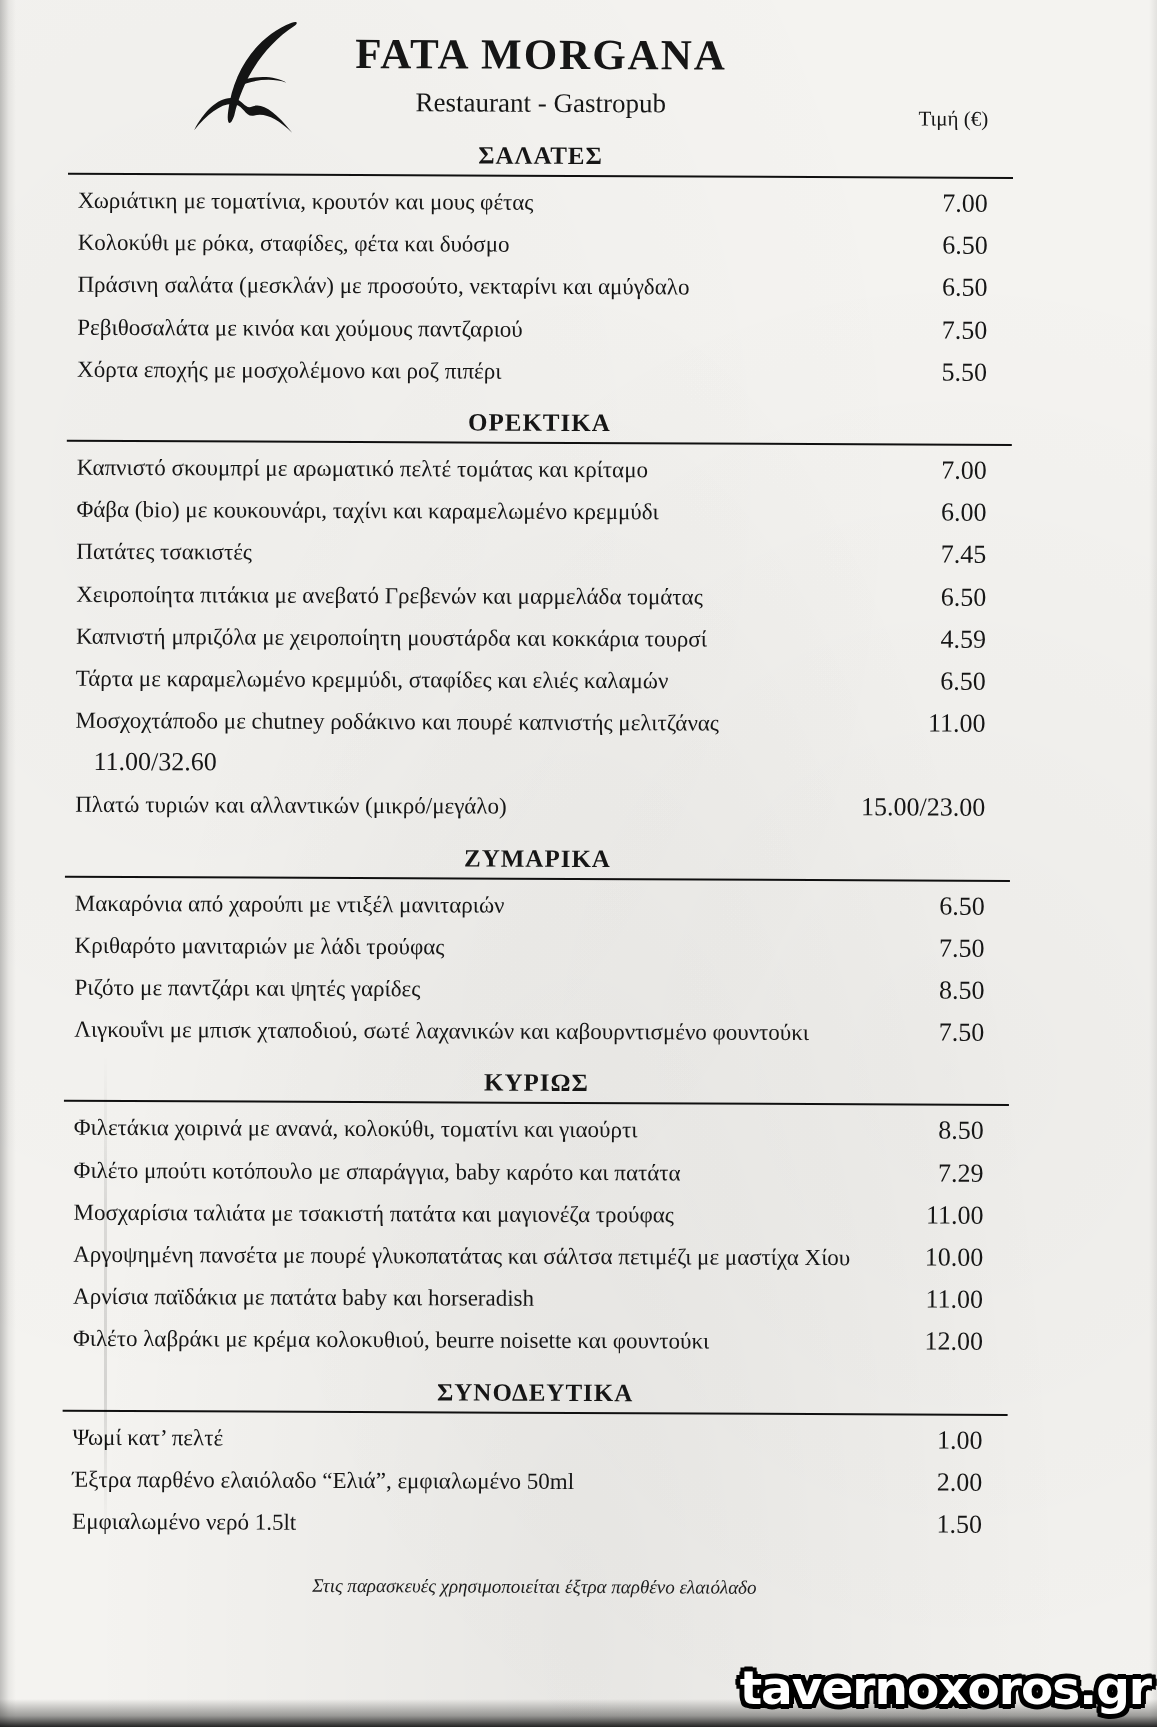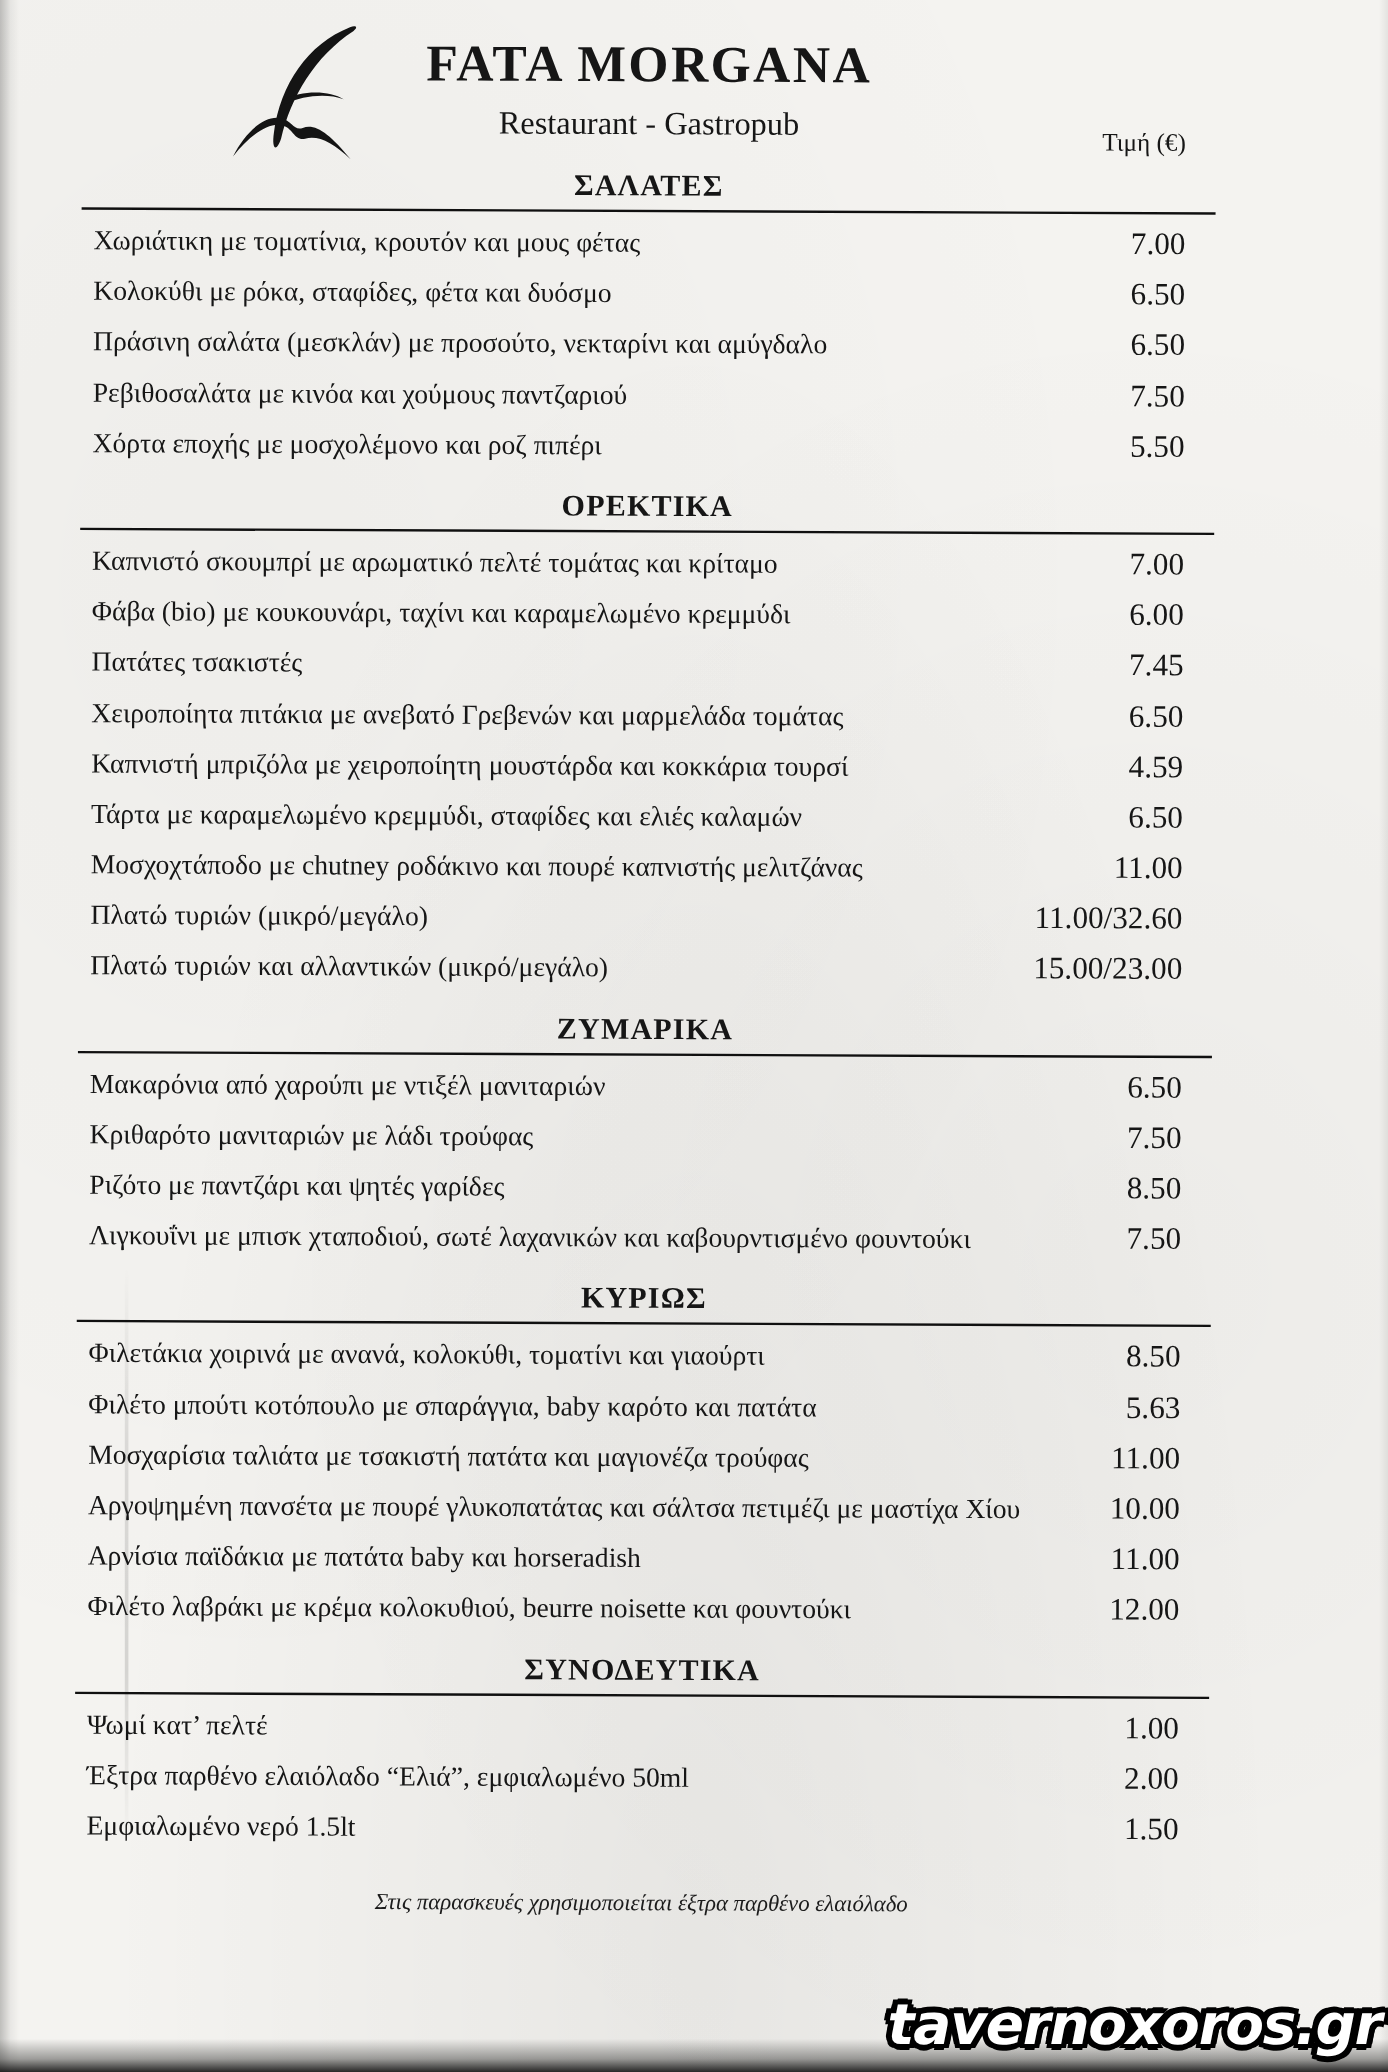--- a/index.html
+++ b/index.html
@@ -48,21 +48,20 @@
   .watermark{
     position:absolute;right:6px;bottom:12px;
     font-family:"DejaVu Sans", sans-serif;font-weight:bold;
     font-size:47px;letter-spacing:-1px;color:#ffffff;
     text-shadow:
       -4px -4px 0 #000, 0 -4px 0 #000, 4px -4px 0 #000,
       -4px  0  0 #000, 4px  0  0 #000,
       -4px  4px 0 #000, 0  4px 0 #000, 4px 4px 0 #000,
       -3px -3px 0 #000, 3px -3px 0 #000, -3px 3px 0 #000, 3px 3px 0 #000,
       -5px 0 0 #000, 5px 0 0 #000, 0 5px 0 #000, 0 -5px 0 #000;
-    font-style: italic;
   }
 </style>
 </head>
 <body>
 
 <div class="sheet">
   <div class="content">
 
     <div class="logo">
       <span>
@@ -131,21 +130,20 @@
           </div>
           <div class="item-row">
             <span class="item-name">Τάρτα με καραμελωμένο κρεμμύδι, σταφίδες και ελιές καλαμών</span>
             <span class="item-price">6.50</span>
           </div>
           <div class="item-row">
             <span class="item-name">Μοσχοχτάποδο με chutney ροδάκινο και πουρέ καπνιστής μελιτζάνας</span>
             <span class="item-price">11.00</span>
           </div>
           <div class="item-row">
-            <span class="item-name">Πλατώ τυριών (μικρό/μεγάλο)</span>
             <span class="item-price">11.00/32.60</span>
           </div>
           <div class="item-row">
             <span class="item-name">Πλατώ τυριών και αλλαντικών (μικρό/μεγάλο)</span>
             <span class="item-price">15.00/23.00</span>
           </div>
         </section>
         <section class="menu-section">
           <h2 class="section-title">ΖΥΜΑΡΙΚΑ</h2>
           <div class="section-rule"></div>
@@ -168,21 +166,21 @@
         </section>
         <section class="menu-section">
           <h2 class="section-title">ΚΥΡΙΩΣ</h2>
           <div class="section-rule"></div>
           <div class="item-row">
             <span class="item-name">Φιλετάκια χοιρινά με ανανά, κολοκύθι, τοματίνι και γιαούρτι</span>
             <span class="item-price">8.50</span>
           </div>
           <div class="item-row">
             <span class="item-name">Φιλέτο μπούτι κοτόπουλο με σπαράγγια, baby καρότο και πατάτα</span>
-            <span class="item-price">5.63</span>
+            <span class="item-price">7.29</span>
           </div>
           <div class="item-row">
             <span class="item-name">Μοσχαρίσια ταλιάτα με τσακιστή πατάτα και μαγιονέζα τρούφας</span>
             <span class="item-price">11.00</span>
           </div>
           <div class="item-row">
             <span class="item-name">Αργοψημένη πανσέτα με πουρέ γλυκοπατάτας και σάλτσα πετιμέζι με μαστίχα Χίου</span>
             <span class="item-price">10.00</span>
           </div>
           <div class="item-row">

